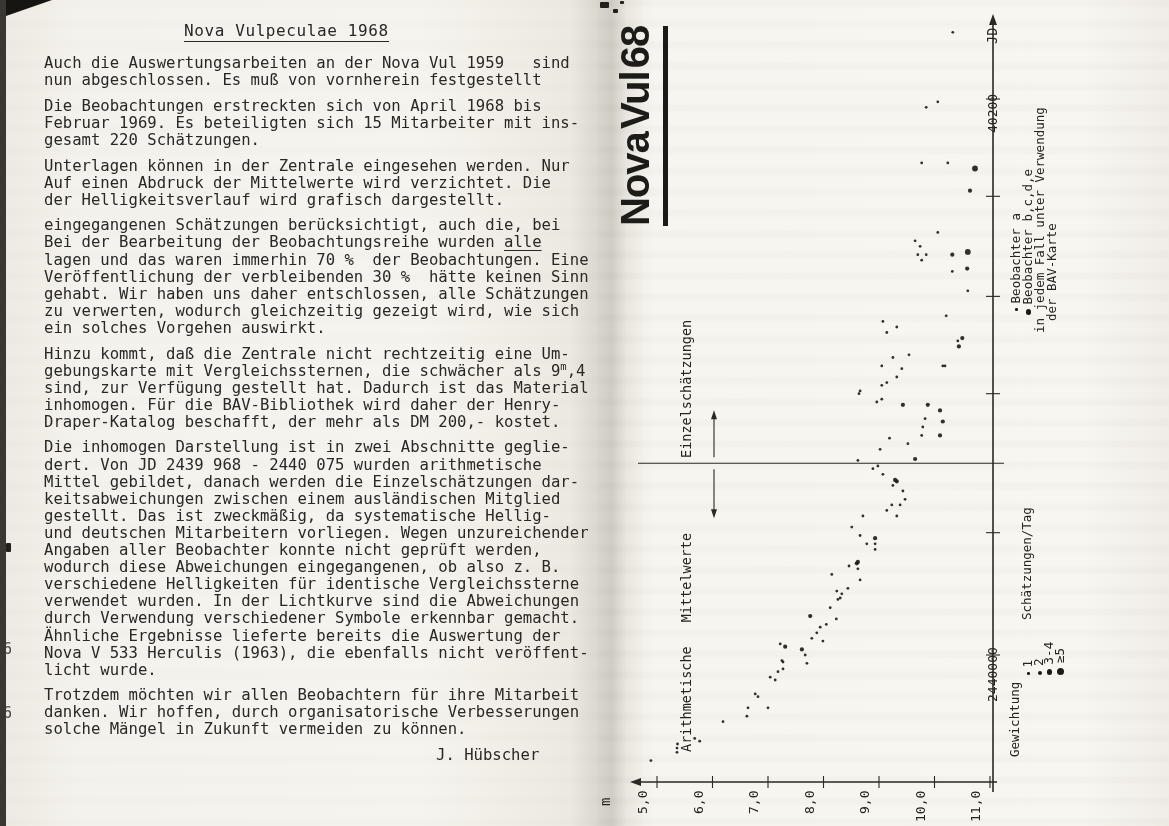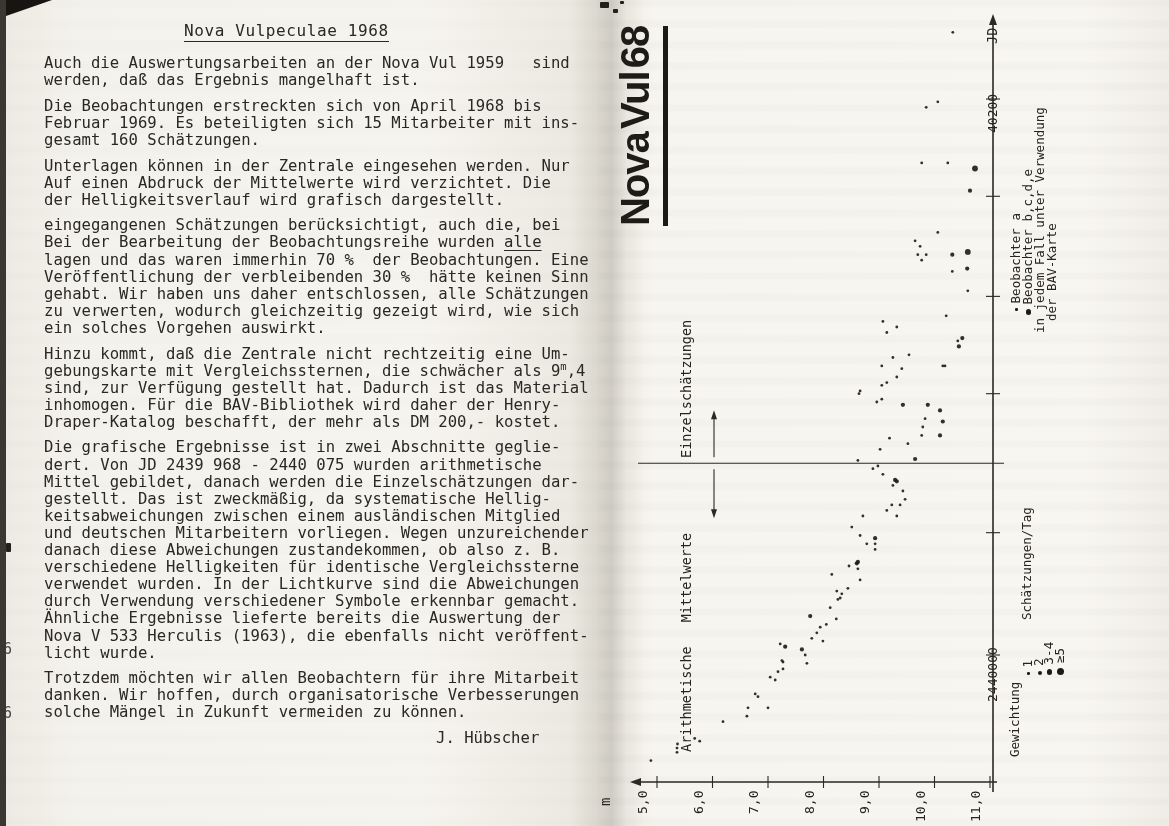--- a/index.html
+++ b/index.html
@@ -63,26 +63,26 @@
 
 <div class="scan">
 
   <div class="page page-left">
     <div class="bleed light"></div>
     <div class="article">
       <div class="doc-title">Nova Vulpeculae 1968</div>
       <div>
           <p class="para">
             <span class="tline">Auch die Auswertungsarbeiten an der Nova Vul 1959   sind</span>
-            <span class="tline">werden, daß das Ergebnis mangelhaft ist.</span>
+            <span class="tline">nun abgeschlossen. Es muß von vornherein festgestellt</span>
           </p>
           <p class="para">
             <span class="tline">Die Beobachtungen erstreckten sich von April 1968 bis</span>
             <span class="tline">Februar 1969. Es beteiligten sich 15 Mitarbeiter mit ins-</span>
-            <span class="tline">gesamt 160 Schätzungen.</span>
+            <span class="tline">gesamt 220 Schätzungen.</span>
           </p>
           <p class="para">
             <span class="tline">Unterlagen können in der Zentrale eingesehen werden. Nur</span>
             <span class="tline">Auf einen Abdruck der Mittelwerte wird verzichtet. Die</span>
             <span class="tline">der Helligkeitsverlauf wird grafisch dargestellt.</span>
           </p>
           <p class="para">
             <span class="tline">eingegangenen Schätzungen berücksichtigt, auch die, bei</span>
             <span class="tline">Bei der Bearbeitung der Beobachtungsreihe wurden <span class="u">alle</span></span>
             <span class="tline">lagen und das waren immerhin 70 %  der Beobachtungen. Eine</span>
@@ -92,27 +92,28 @@
             <span class="tline">ein solches Vorgehen auswirkt.</span>
           </p>
           <p class="para">
             <span class="tline">Hinzu kommt, daß die Zentrale nicht rechtzeitig eine Um-</span>
             <span class="tline">gebungskarte mit Vergleichssternen, die schwächer als 9<sup>m</sup>,4</span>
             <span class="tline">sind, zur Verfügung gestellt hat. Dadurch ist das Material</span>
             <span class="tline">inhomogen. Für die BAV-Bibliothek wird daher der Henry-</span>
             <span class="tline">Draper-Katalog beschafft, der mehr als DM 200,- kostet.</span>
           </p>
           <p class="para">
-            <span class="tline">Die grafische Ergebnisse ist in zwei Abschnitte geglie-</span>
+            <span class="tline">Die inhomogen Darstellung ist in zwei Abschnitte geglie-</span>
             <span class="tline">dert. Von JD 2439 968 - 2440 075 wurden arithmetische</span>
             <span class="tline">Mittel gebildet, danach werden die Einzelschätzungen dar-</span>
+            <span class="tline">keitsabweichungen zwischen einem ausländischen Mitglied</span>
             <span class="tline">gestellt. Das ist zweckmäßig, da systematische Hellig-</span>
-            <span class="tline">keitsabweichungen zwischen einem ausländischen Mitglied</span>
             <span class="tline">und deutschen Mitarbeitern vorliegen. Wegen unzureichender</span>
-            <span class="tline">danach diese Abweichungen zustandekommen, ob also z. B.</span>
+            <span class="tline">Angaben aller Beobachter konnte nicht geprüft werden,</span>
+            <span class="tline">wodurch diese Abweichungen eingegangenen, ob also z. B.</span>
             <span class="tline">verschiedene Helligkeiten für identische Vergleichssterne</span>
             <span class="tline">verwendet wurden. In der Lichtkurve sind die Abweichungen</span>
             <span class="tline">durch Verwendung verschiedener Symbole erkennbar gemacht.</span>
             <span class="tline">Ähnliche Ergebnisse lieferte bereits die Auswertung der</span>
             <span class="tline">Nova V 533 Herculis (1963), die ebenfalls nicht veröffent-</span>
             <span class="tline">licht wurde.</span>
           </p>
           <p class="para">
             <span class="tline">Trotzdem möchten wir allen Beobachtern für ihre Mitarbeit</span>
             <span class="tline">danken. Wir hoffen, durch organisatorische Verbesserungen</span>

